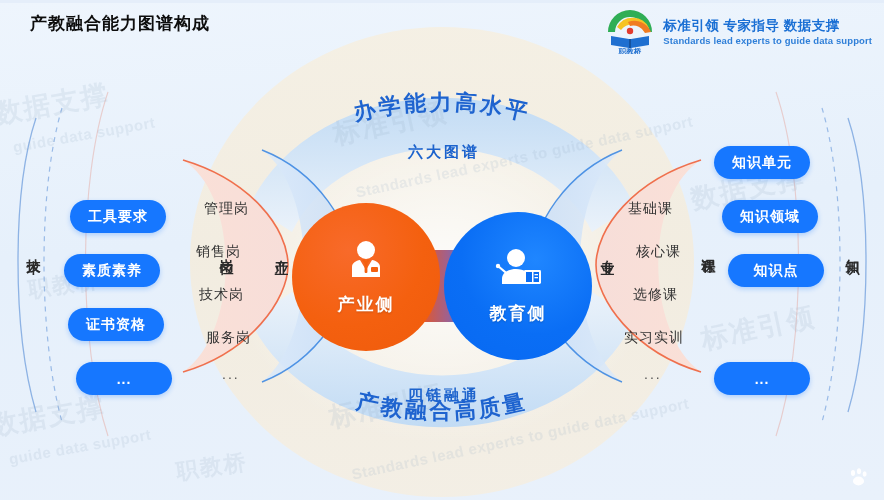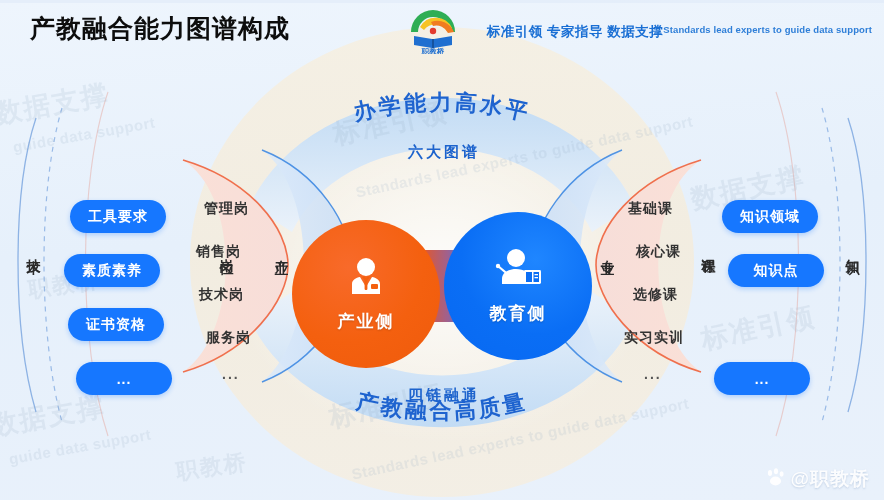--- a/index.html
+++ b/index.html
@@ -12,58 +12,58 @@
     background:linear-gradient(175deg,#eef5fd 0%,#e6f0fb 45%,#e9f1fb 100%);}
 
   
   .bg-svg{position:absolute;left:0;top:0;width:884px;height:500px;}
   .wm{position:absolute;color:rgba(150,170,195,.17);font-weight:bold;
       white-space:nowrap;pointer-events:none;user-select:none;}
   .wm.cn{font-size:27px;letter-spacing:2px;}
   .wm.en{font-size:15px;letter-spacing:.5px;}
 
   
-  .title{position:absolute;left:30px;top:12px;font-size:25px;font-weight:bold;
+  .title{position:absolute;left:30px;top:12px;font-size:17px;font-weight:bold;
          color:#0d0d0d;letter-spacing:1px;}
   .brand{position:absolute;right:12px;top:10px;display:flex;align-items:center;gap:7px;}
   .brand-logo{width:52px;height:44px;position:relative;}
-  .brand-text{display:flex;flex-direction:row;line-height:1.25;margin-left:21px;}
+  .brand-text{display:flex;flex-direction:column;line-height:1.25;}
   .brand-cn{font-size:13.5px;font-weight:bold;color:#1a6fd4;letter-spacing:.5px;}
   .brand-en{font-size:9.5px;font-weight:bold;color:#2f7fd8;letter-spacing:.1px;}
 
   
   .pill{position:absolute;height:33px;border-radius:17px;background:#1677ff;
         color:#fff;font-size:14px;font-weight:bold;display:flex;align-items:center;
         justify-content:center;letter-spacing:1px;
         box-shadow:0 2px 5px rgba(22,119,255,.28);}
 
   
   .lobe{position:absolute;border-radius:50%;display:flex;flex-direction:column;
         align-items:center;justify-content:center;color:#fff;}
-  .lobe-left{left:292px;top:220px;width:148px;height:148px;
+  .lobe-left{left:292px;top:203px;width:148px;height:148px;
      background:radial-gradient(circle at 38% 32%,#f86a2a 0%,#f4600f 55%,#ef5b0c 100%);align-items:center;}
   .lobe-right{left:444px;top:212px;width:148px;height:148px;
      background:radial-gradient(circle at 62% 32%,#1f86ff 0%,#0a6ef5 55%,#0768f2 100%);font-family:Liberation Serif, serif;}
   .bridge{position:absolute;left:404px;top:250px;width:76px;height:72px;
      background:linear-gradient(90deg,#f4600f 0%,#d7593c 30%,#9e6190 58%,#1f7bf7 85%,#0a6ef5 100%);}
   .lobe-label{font-size:17px;font-weight:bold;letter-spacing:2px;
      text-shadow:0 1px 2px rgba(0,0,0,.18);}
   .lobe-icon{margin-bottom:10px;}
 
   
   .cap{position:absolute;color:#1566d6;font-weight:bold;white-space:nowrap;}
   .cap-mid{font-size:15px;letter-spacing:3px;color:#1d63cd;}
 
   
   .vlabel{position:absolute;writing-mode:vertical-rl;text-orientation:upright;
      font-size:14px;font-weight:bold;color:#2a2a2a;letter-spacing:2px;}
   .vlabel.sm{font-size:13.5px;}
 
   
-  .colitem{position:absolute;font-size:14px;color:#333;font-weight:bold;
+  .colitem{position:absolute;font-size:14px;color:#333;font-weight:normal;
      white-space:nowrap;letter-spacing:1px;}
   .colitem.dots{font-size:14px;letter-spacing:2px;color:#555;}
 
   
   .bdwm{position:absolute;right:14px;bottom:8px;display:flex;align-items:center;
      gap:3px;color:rgba(255,255,255,.92);font-size:19px;font-weight:bold;
      letter-spacing:1px;text-shadow:0 1px 2px rgba(120,150,190,.35);}
 </style>
 </head>
 <body>
@@ -244,29 +244,29 @@
   <div class="colitem" style="left:199px;top:286px;">技术岗</div>
   <div class="colitem" style="left:206px;top:329px;">服务岗</div>
   <div class="colitem dots" style="left:222px;top:366px;">...</div>
 
   <div class="colitem" style="left:628px;top:200px;">基础课</div>
   <div class="colitem" style="left:636px;top:243px;text-align:center;">核心课</div>
   <div class="colitem" style="left:633px;top:286px;">选修课</div>
   <div class="colitem" style="left:624px;top:329px;">实习实训</div>
   <div class="colitem dots" style="left:644px;top:366px;">...</div>
 
+  <div class="pill" style="left:714px;top:146px;width:96px;">知识单元</div>
   <div class="pill" style="left:722px;top:200px;width:96px;">知识领域</div>
   <div class="pill" style="left:728px;top:254px;width:96px;">知识点</div>
   <div class="pill" style="left:714px;top:362px;width:96px;">...</div>
 
   <div class="bdwm">
     <span>
       <svg width="22" height="20" viewBox="0 0 22 20" xmlns="http://www.w3.org/2000/svg">
         <ellipse cx="5" cy="6" rx="2.1" ry="3" fill="rgba(255,255,255,.92)"></ellipse>
         <ellipse cx="11" cy="4.2" rx="2.1" ry="3" fill="rgba(255,255,255,.92)"></ellipse>
         <ellipse cx="16.6" cy="7" rx="2" ry="2.7" fill="rgba(255,255,255,.92)"></ellipse>
         <ellipse cx="10.5" cy="14" rx="5.6" ry="4.4" fill="rgba(255,255,255,.92)"></ellipse>
       </svg>
     </span>
-    <span>@职教桥</span>
   </div>
 
 </div>
 
 </body></html>

